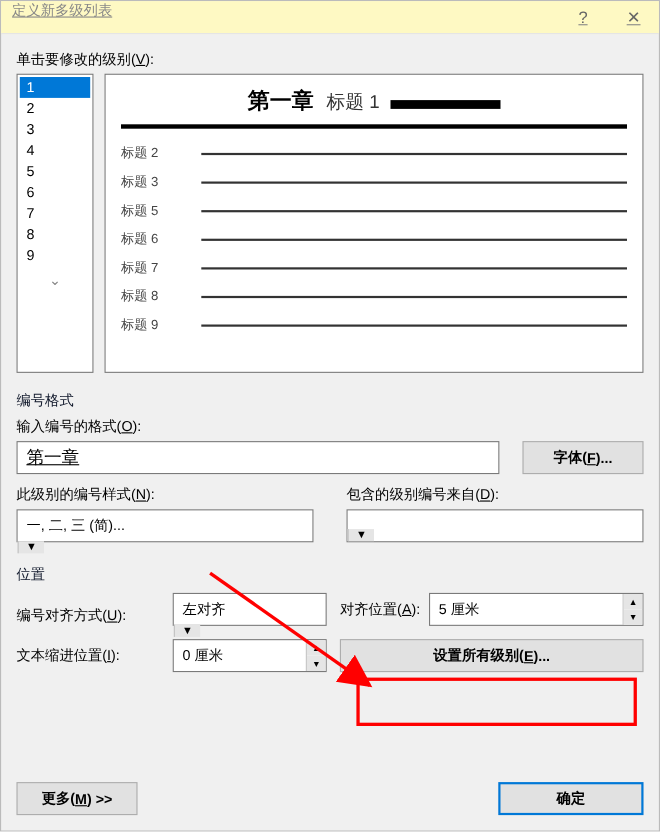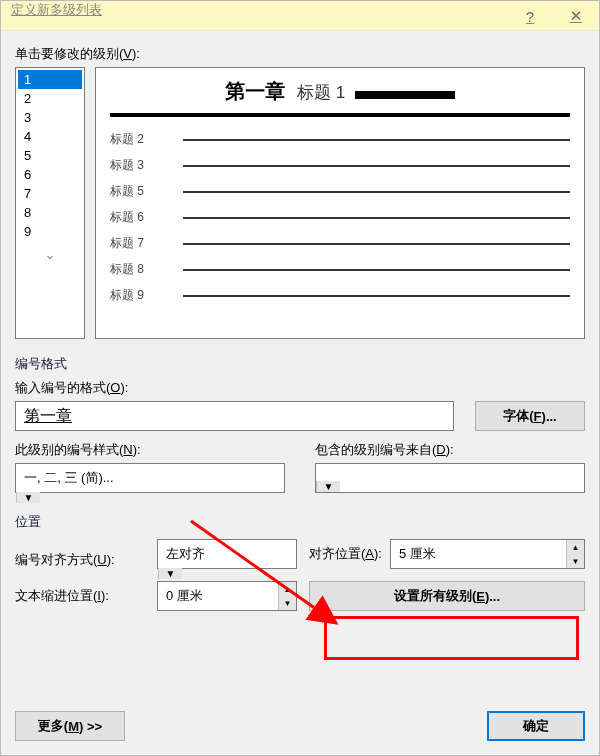--- a/index.html
+++ b/index.html
@@ -293,18 +293,18 @@
     </svg>
 
   </div>
 
   <div class="footer">
     <div class="button" style="width:110px;">
       <span>更多(</span>
         <span class="underline">M</span>
         <span>) &gt;&gt;</span>
     </div>
-    <div class="button primary" style="width:98px;">
+    <div class="button primary" style="width:132px;">
       <span>确定</span>
     </div>
   </div>
 
 </div>
 
 </body></html>

